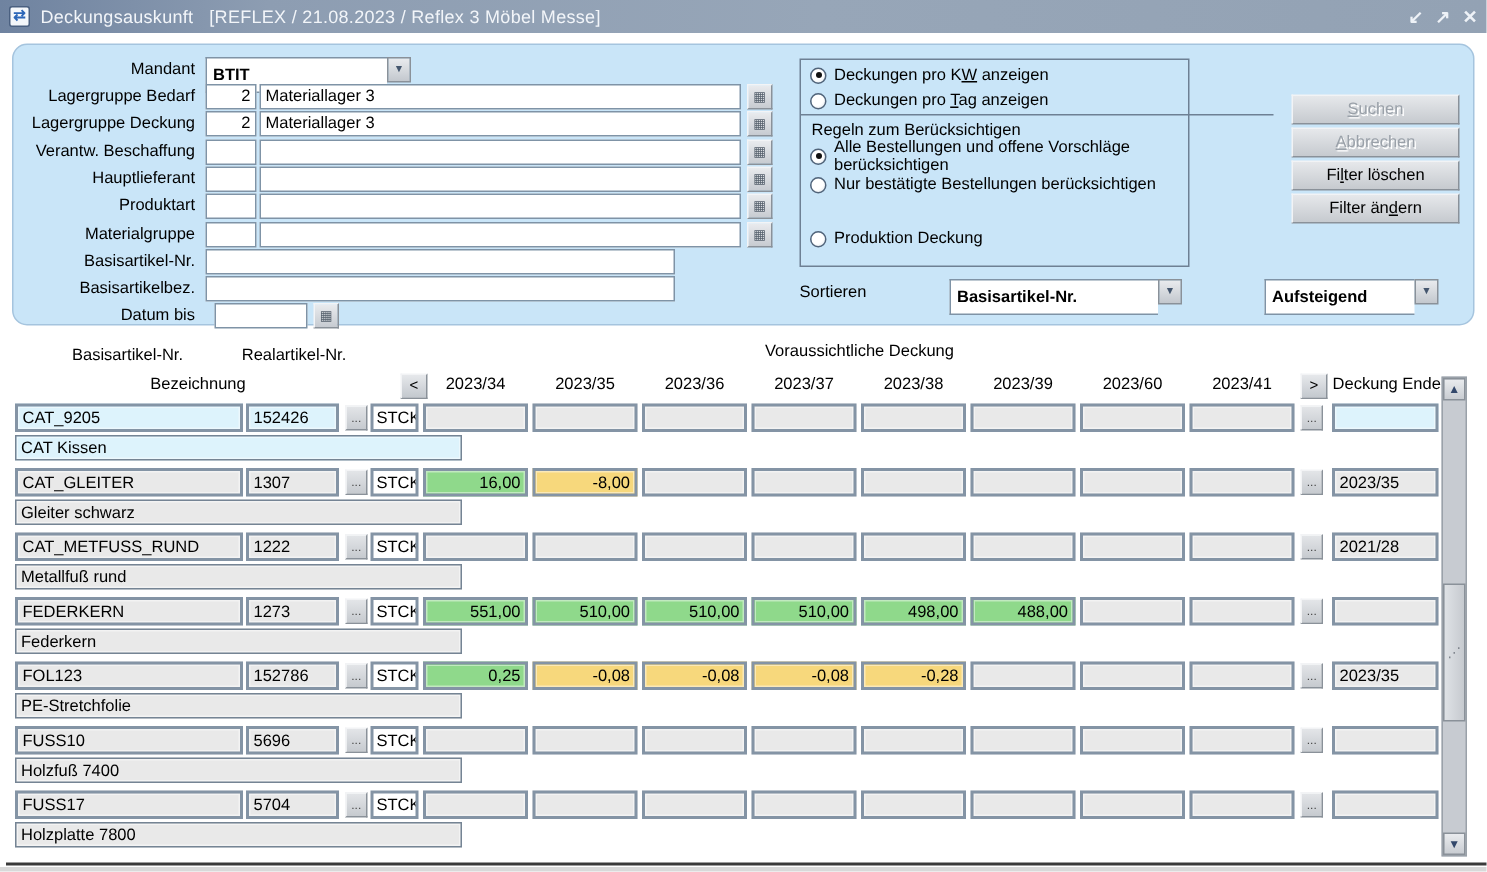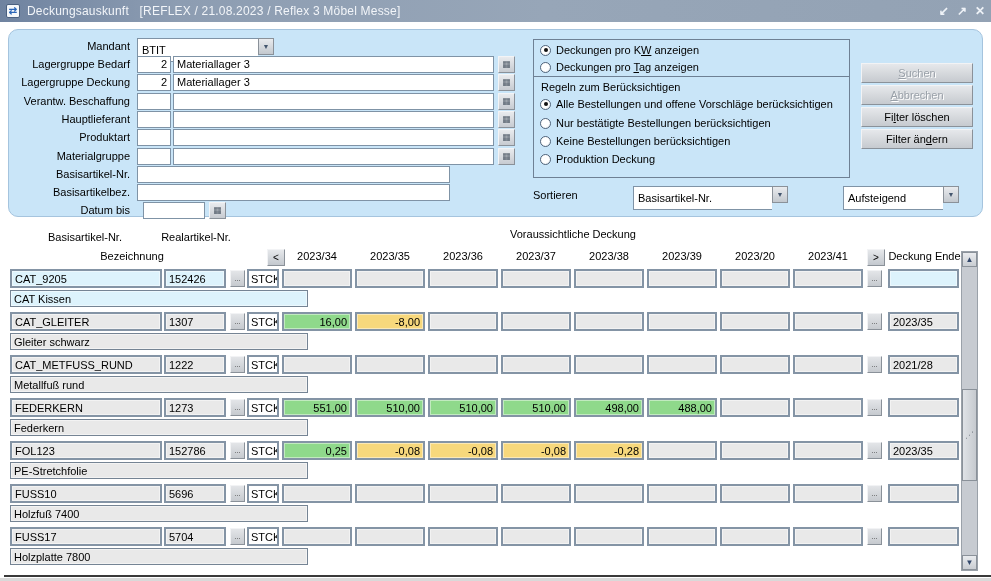--- a/index.html
+++ b/index.html
@@ -44,31 +44,31 @@
   .date-field { width:62px; margin-left:6px; }
   .lookup-btn {
     width:17px; height:17px; margin-left:4px;
     background:linear-gradient(180deg,#e9ebee,#c7cbd1);
     border:1px solid #8a9199; border-top-color:#f3f4f6; border-left-color:#f3f4f6;
     font-size:9px; color:#55606c; text-align:center; line-height:14px; padding:0;
   }
   .combo { display:flex; height:17px; }
   .combo-value {
     width:121px; background:#fff; border:1px solid #7f93a6; border-right:none;
-    padding:11px 4px; display:flex; align-items:center; font-weight:normal;text-align:right;
+    padding:11px 4px; display:flex; align-items:center; font-weight:bold;text-align:right;
   }
   .combo-arrow {
     width:16px; background:linear-gradient(180deg,#e9ebee,#c3c8ce);
     border:1px solid #8a9199; color:#44566e; font-size:7px;
     text-align:center; line-height:15px;
   }
 
   
   .groupbox {
-    position:absolute; left:524px; top:9px; width:317px; height:139px;
+    position:absolute; left:524px; top:9px; width:260px; height:139px;
     border:1px solid #6e8094; background:transparent;
   }
   .radio-row { position:absolute; left:6px; display:flex; align-items:center; gap:5px; height:14px; }
   .radio {
     width:11px; height:11px; border-radius:50%;
     border:1px solid #51647a; background:radial-gradient(circle at 35% 30%, #ffffff 55%, #dbe3ea);
     flex:0 0 auto; position:relative;
   }
   .radio.on::after {
     content:""; position:absolute; left:2.5px; top:2.5px; width:4px; height:4px;
@@ -244,24 +244,20 @@
     </div>
     <div class="gsep" style="top:36px"></div>
     <div class="gcaption" style="top:41px">Regeln zum Berücksichtigen</div>
     <div class="radio-row" style="top:57px">
       <span class="radio on"></span>
       <span>Alle Bestellungen und offene Vorschläge berücksichtigen</span>
     </div>
     <div class="radio-row" style="top:76px">
       <span class="radio"></span>
       <span>Nur bestätigte Bestellungen berücksichtigen</span>
-    </div>
-    <div class="radio-row" style="top:94px">
-      <span class="radio"></span>
-      <span>Keine Bestellungen berücksichtigen</span>
     </div>
     <div class="radio-row" style="top:112px">
       <span class="radio"></span>
       <span>Produktion Deckung</span>
     </div>
   </div>
 
   <div class="sort-row">
     <span class="sort-label">Sortieren</span>
     <span class="combo sort-combo1">
@@ -285,21 +281,21 @@
 <div class="ghead" style="left:453px; top:228px; width:240px">Voraussichtliche Deckung</div>
 <div class="ghead" style="left:52px; top:250px; width:160px">Bezeichnung</div>
 <button class="nav-btn" style="left:267px; top:249px">&lt;</button>
 <div id="week-headers">
     <div class="ghead" style="left: 282px; top: 250px; width: 70px;">2023/34</div>
     <div class="ghead" style="left: 355px; top: 250px; width: 70px;">2023/35</div>
     <div class="ghead" style="left: 428px; top: 250px; width: 70px;">2023/36</div>
     <div class="ghead" style="left: 501px; top: 250px; width: 70px;">2023/37</div>
     <div class="ghead" style="left: 574px; top: 250px; width: 70px;">2023/38</div>
     <div class="ghead" style="left: 647px; top: 250px; width: 70px;">2023/39</div>
-    <div class="ghead" style="left: 720px; top: 250px; width: 70px;">2023/20</div>
+    <div class="ghead" style="left: 720px; top: 250px; width: 70px;">2023/60</div>
     <div class="ghead" style="left: 793px; top: 250px; width: 70px;">2023/41</div>
   </div>
 <button class="nav-btn" style="left:867px; top:249px">&gt;</button>
 <div class="ghead" style="left:887px; top:250px; width:75px">Deckung Ende</div>
 
 <div id="rows">
   <div class="grow sel">
     <div class="line1">
       <div class="cell name">CAT_9205</div>
       <div class="cell real">152426</div>

